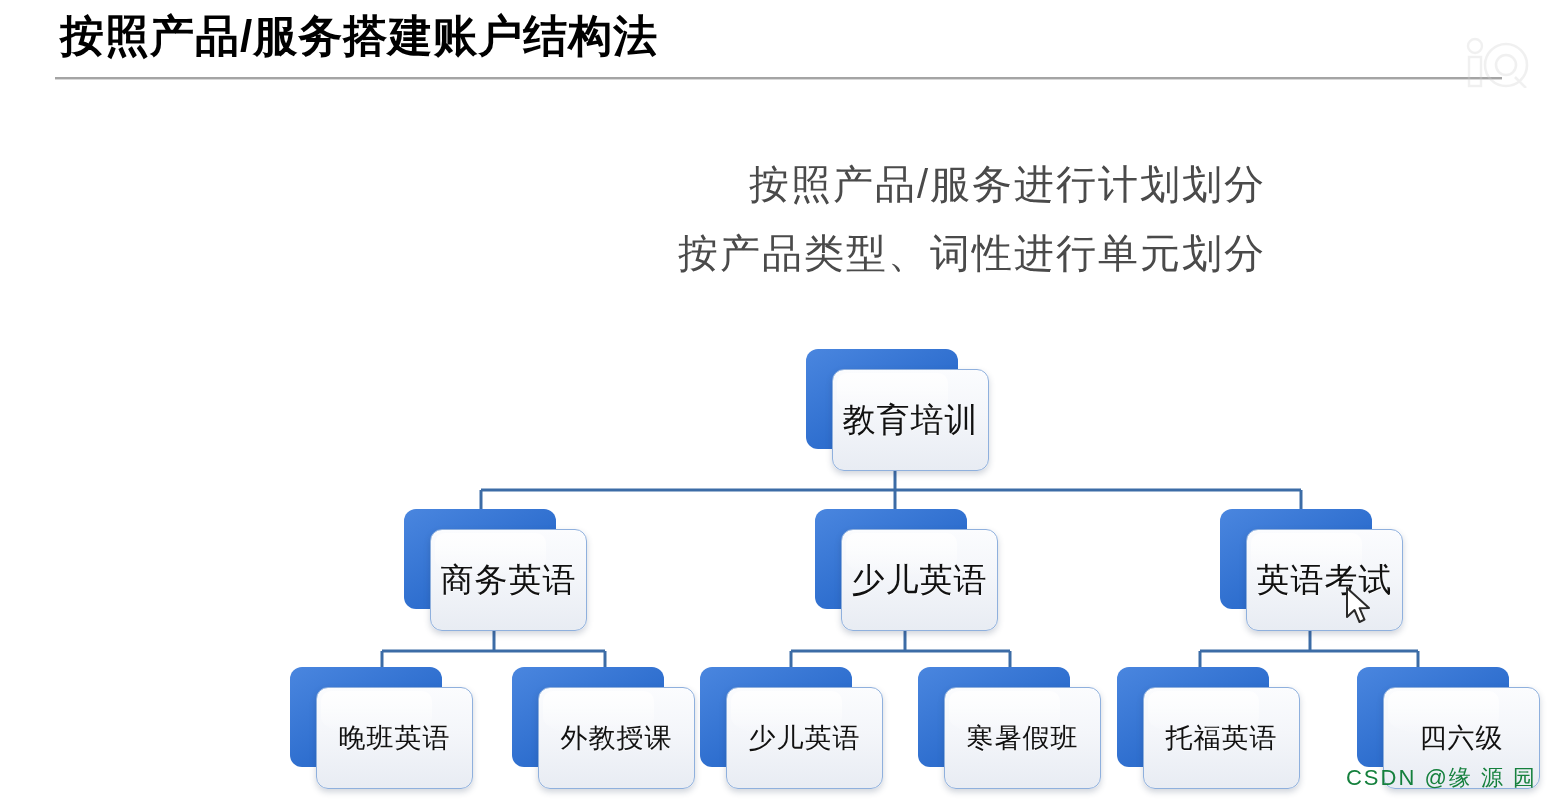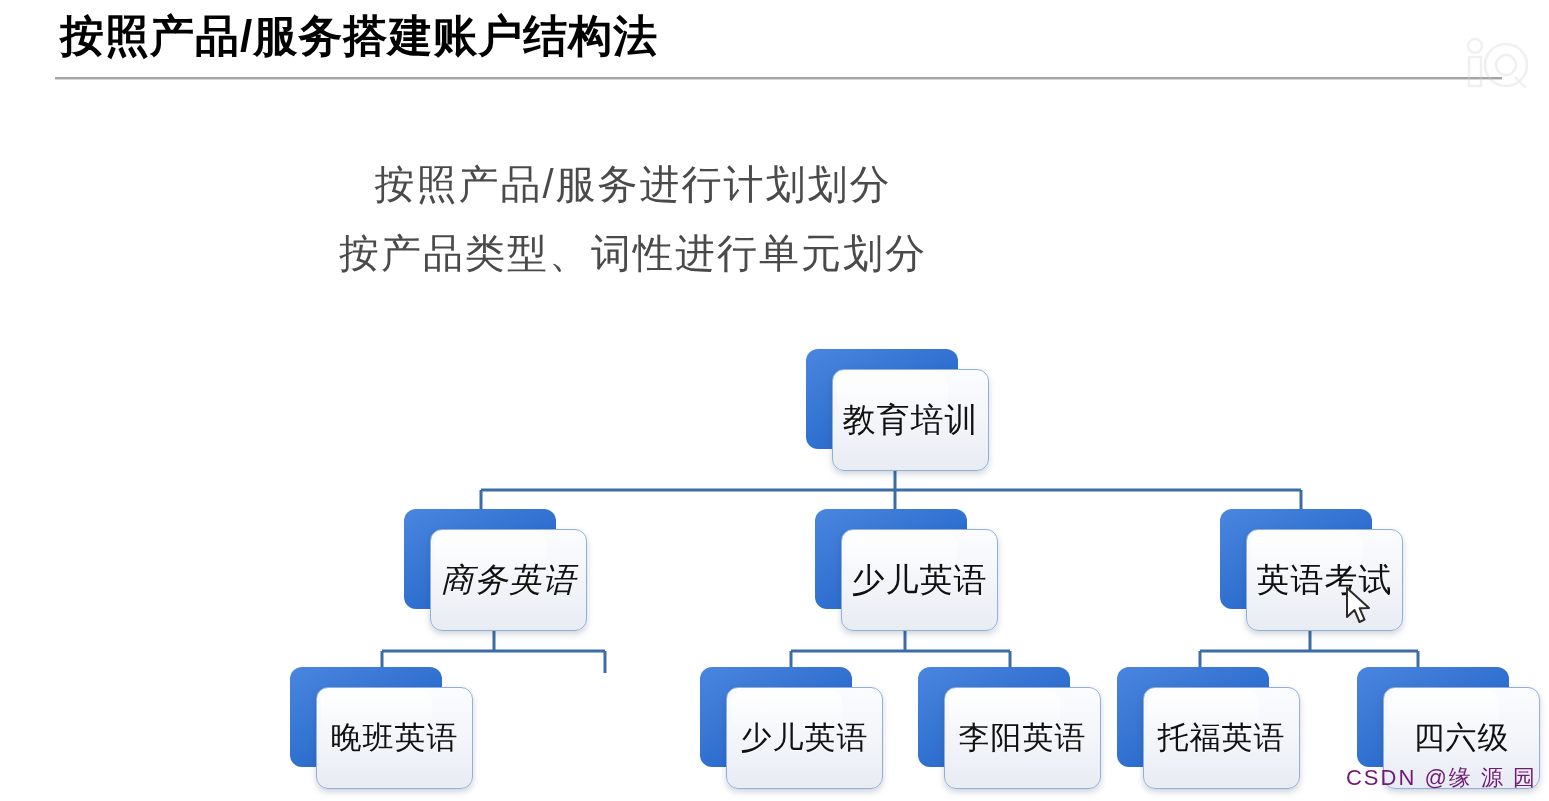--- a/index.html
+++ b/index.html
@@ -48,21 +48,21 @@
     opacity: .30;
     pointer-events: none;
   }
 
   
   #subtitle-block {
     position: absolute;
     left: 0;
     top: 150px;
     width: 1266px;
-    text-align: center;
+    text-align: right;
     color: #4a4a4a;
     font-size: 40px;
     line-height: 1.72;
     letter-spacing: 2px;
   }
   #subtitle-block .sub-line { display: block; white-space: nowrap; }
 
   
   #org-chart {
     position: absolute;
@@ -121,40 +121,40 @@
   .node .node-label {
     position: relative;
     z-index: 2;
     font-size: 33px;
     color: #111111;
     font-weight: 500;
     letter-spacing: 1px;
     white-space: nowrap;
     text-shadow: 0 1px 0 rgba(255,255,255,.7);
   }
-  .node.leaf .node-label { font-size: 31px; }
+  .node.leaf .node-label { font-size: 27px; }
 
   
   #mouse-cursor {
     position: absolute;
     left: 1344px;
     top: 586px;
     width: 28px;
     height: 40px;
     pointer-events: none;
     z-index: 40;
   }
 
   
   #csdn-watermark {
     position: absolute;
     right: 12px;
     bottom: 8px;
     font-size: 22px;
-    color: #701a75;
+    color: #15803d;
     letter-spacing: 2px;
     white-space: nowrap;
     z-index: 35;
   }
 </style>
 </head>
 <body>
 
 <div id="slide">
 
@@ -205,21 +205,21 @@
       </g>
     </svg>
 
     <div class="node" style="left:806px; top:348px;">
       <div class="back-card"></div>
       <div class="front-card">
         <span class="node-label">教育培训</span>
       </div>
     </div>
 
-    <div class="node" style="left:404px; top:508px;font-style:italic;">
+    <div class="node" style="left:404px; top:508px;">
       <div class="back-card"></div>
       <div class="front-card">
         <span class="node-label">商务英语</span>
       </div>
     </div>
 
     <div class="node" style="left:815px; top:508px;">
       <div class="back-card"></div>
       <div class="front-card">
         <span class="node-label">少儿英语</span>
@@ -233,32 +233,38 @@
       </div>
     </div>
 
     <div class="node leaf" style="left:290px; top:666px;">
       <div class="back-card"></div>
       <div class="front-card">
         <span class="node-label">晚班英语</span>
       </div>
     </div>
 
+    <div class="node leaf" style="left:512px; top:666px;">
+      <div class="back-card"></div>
+      <div class="front-card">
+        <span class="node-label">外教授课</span>
+      </div>
+    </div>
 
     <div class="node leaf" style="left:700px; top:666px;">
       <div class="back-card"></div>
       <div class="front-card">
         <span class="node-label">少儿英语</span>
       </div>
     </div>
 
     <div class="node leaf" style="left:918px; top:666px;">
       <div class="back-card"></div>
       <div class="front-card">
-        <span class="node-label">李阳英语</span>
+        <span class="node-label">寒暑假班</span>
       </div>
     </div>
 
     <div class="node leaf" style="left:1110px; top:666px;margin-left:7px;">
       <div class="back-card"></div>
       <div class="front-card">
         <span class="node-label">托福英语</span>
       </div>
     </div>
 

